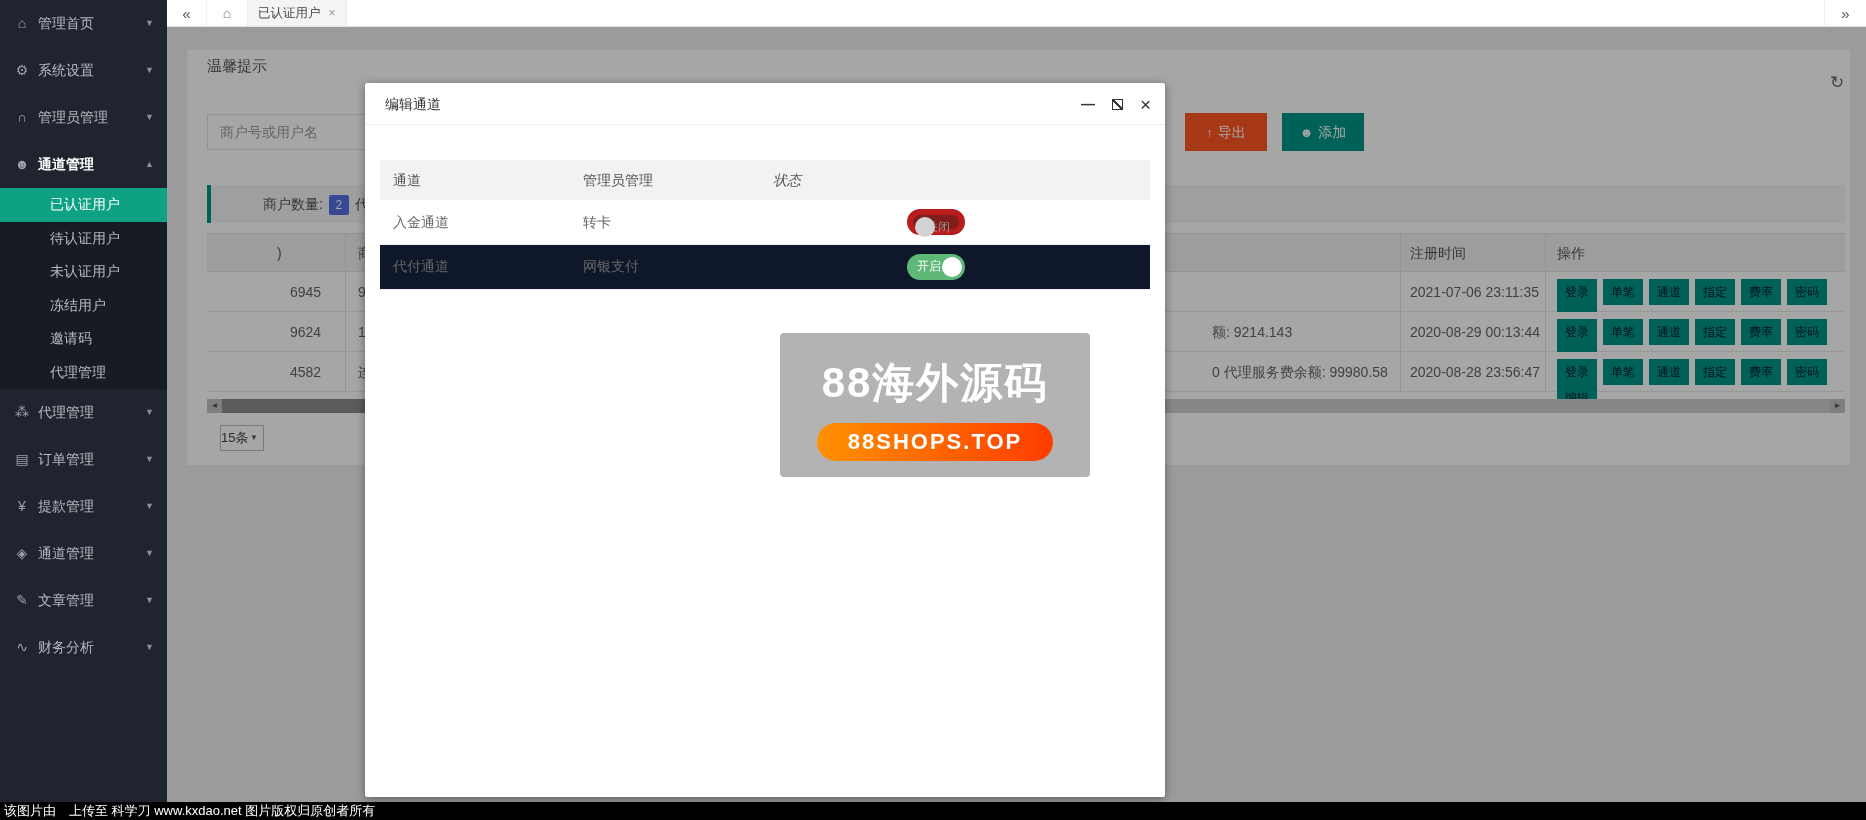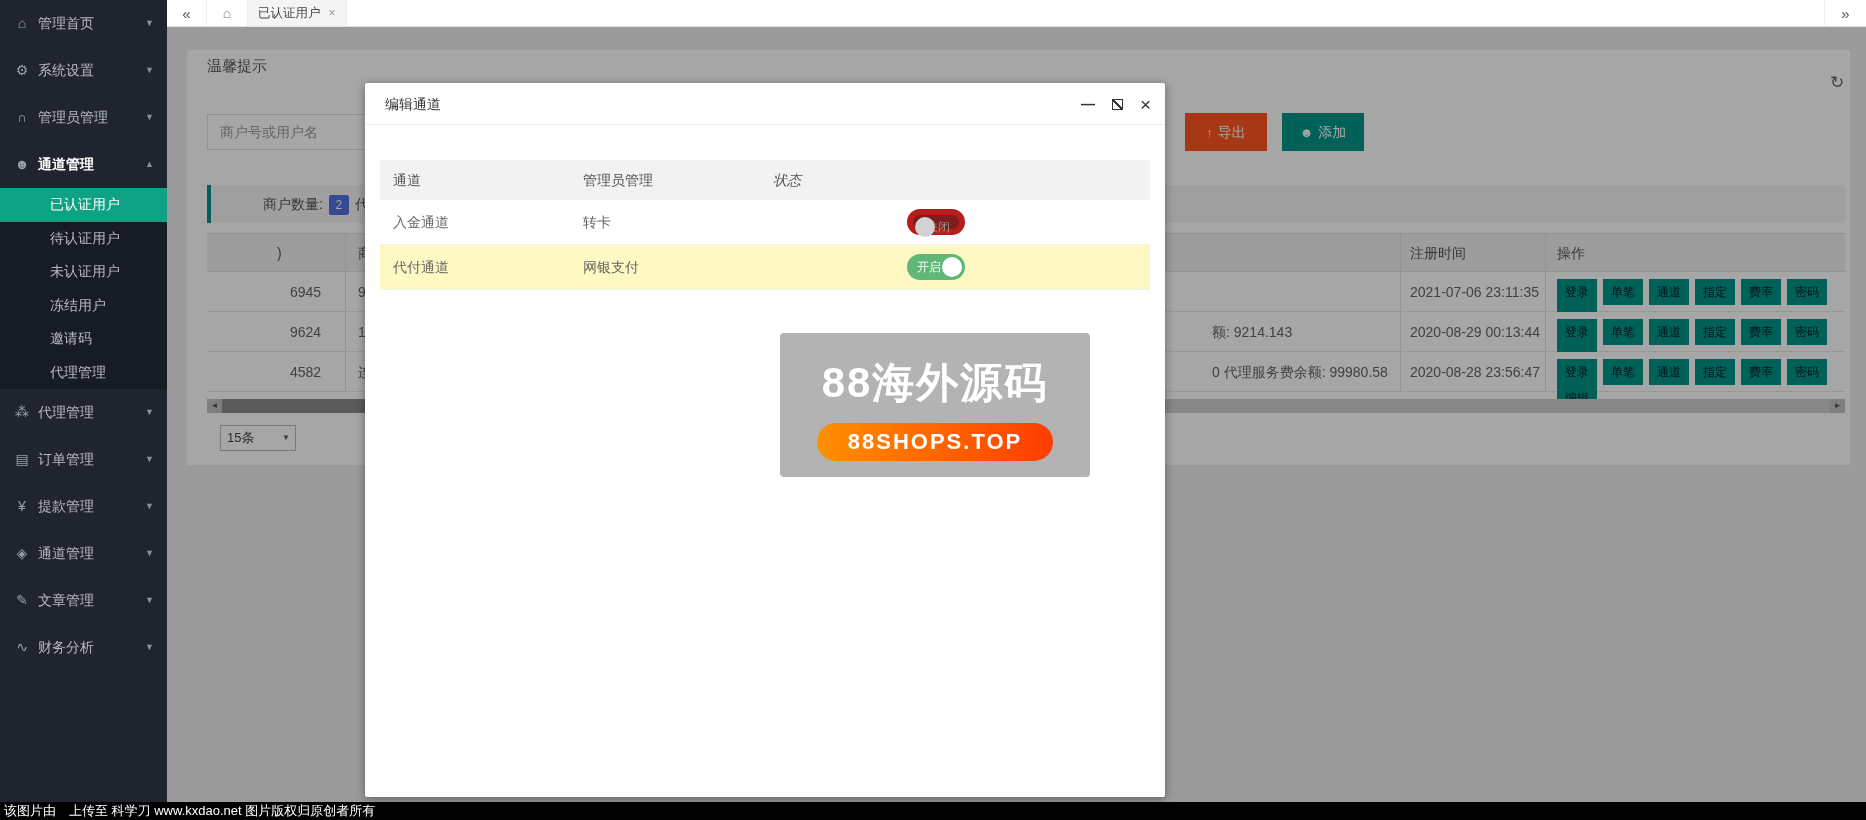--- a/index.html
+++ b/index.html
@@ -49,21 +49,21 @@
   .cell { position:absolute; top:0; line-height:40px; color:#666; font-size:14px; white-space:nowrap; }
   .bg-th .cell { line-height:39px; color:#555; }
   .vline { position:absolute; top:0; width:1px; height:100%; background:#e2e2e2; }
   .act-cell { position:absolute; left:1350px; top:7px; }
   .act-cell span { display:inline-block; width:40px; height:26px; line-height:26px; background:#009688; color:#0f172a; font-size:12px; text-align:center; margin-right:6px; cursor:pointer; }
 
   
   #hscroll { left:40px; top:372px; width:1638px; height:14px; background:#cfcfcf; }
   #hthumb { position:absolute; left:15px; top:0; width:875px; height:14px; background:#8c8c8c; }
   .sarrow { position:absolute; top:0; width:15px; height:14px; font-size:8px; color:#555; text-align:center; line-height:14px; background:#c3c3c3; }
-  #page-size { left:53px; top:398px; width:76px; height:26px; border:1px solid #bbb; background:#fff; line-height:24px; font-size:13px; color:#444; padding-left:6px; }
+  #page-size { left:53px; top:398px; width:44px; height:26px; border:1px solid #bbb; background:#fff; line-height:24px; font-size:13px; color:#444; }
   #page-size .sel-caret { position:absolute; right:5px; top:0; font-size:8px; color:#555; }
 
   
   #overlay { position:absolute; left:167px; top:27px; width:1699px; height:793px; background:rgba(0,0,0,0.35); z-index:20; }
 
   
   #modal { position:absolute; left:365px; top:83px; width:800px; height:714px; background:#fff; border-radius:2px; box-shadow:0 2px 10px rgba(0,0,0,.4); z-index:30; }
   #modal-header { position:relative; height:42px; border-bottom:1px solid #eee; }
   #modal-title { position:absolute; left:20px; top:0; line-height:42px; font-size:14px; color:#333; }
   #modal-controls { position:absolute; right:14px; top:0; height:42px; display:flex; align-items:center; gap:17px; }
@@ -71,21 +71,21 @@
   #mc-min { font-size:14px; font-weight:bold; }
   #mc-max { width:11px; height:11px; border:1.5px solid #333; background:linear-gradient(45deg,transparent 44%,#333 44%,#333 56%,transparent 56%); }
   #mc-close { font-size:19px; line-height:19px; }
   #modal-table { position:absolute; left:15px; top:77px; width:770px; }
   .mrow { position:relative; width:770px; }
   .mrow .mc1 { position:absolute; left:13px; }
   .mrow .mc2 { position:absolute; left:203px; }
   .mrow .mc3 { position:absolute; left:393px;font-style:italic; }
   #mth { height:40px; line-height:40px; background:#f2f2f2; color:#555; font-size:14px; }
   .mtr { height:45px; line-height:45px; color:#666; font-size:14px; border-bottom:1px solid #f0f0f0; background:#fff; }
-  .mtr.alt { background:#fef9c3; }
+  .mtr.alt { background:#0f172a;font-family:Liberation Mono, monospace; }
 
   
   .switch { position:absolute; left:527px; top:9px; width:58px; height:26px; border-radius:26px; font-size:12px; line-height:24px; cursor:pointer; }
   .switch .knob { position:absolute; top:2px; width:20px; height:20px; border-radius:50%; }
   .switch-off { border:6px solid #b91c1c; background:#7f1d1d; color:#999; text-align:right; padding-right:9px; }
   .switch-off .knob { left:2px; background:#d2d2d2; }
   .switch-on { border:none; background:#5fb878; color:#fff; text-align:left; padding-left:10px; line-height:26px; }
   .switch-on .knob { right:3px; top:3px; background:#fff; }
 
   

